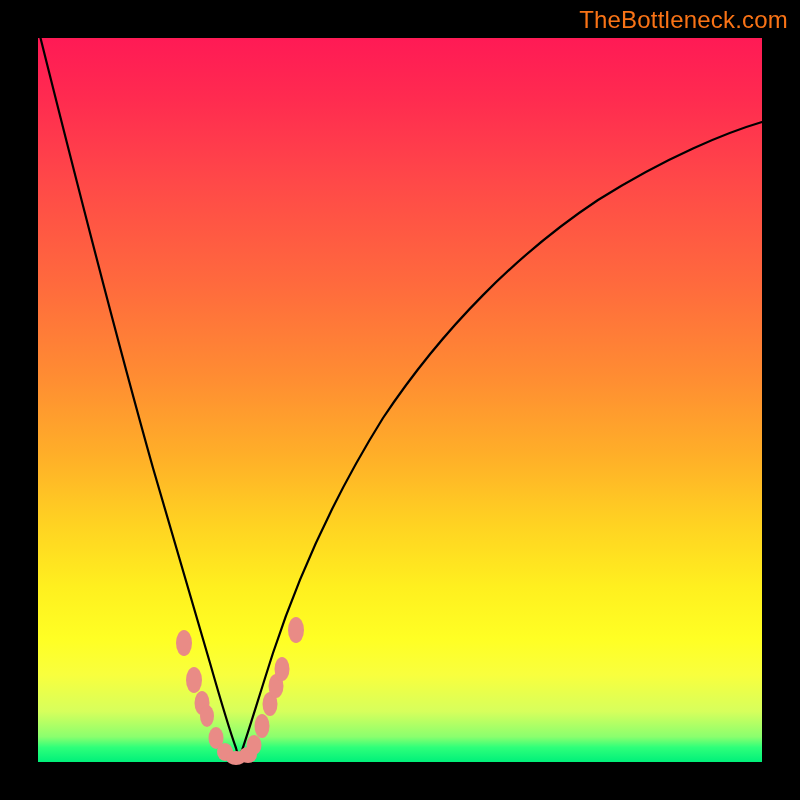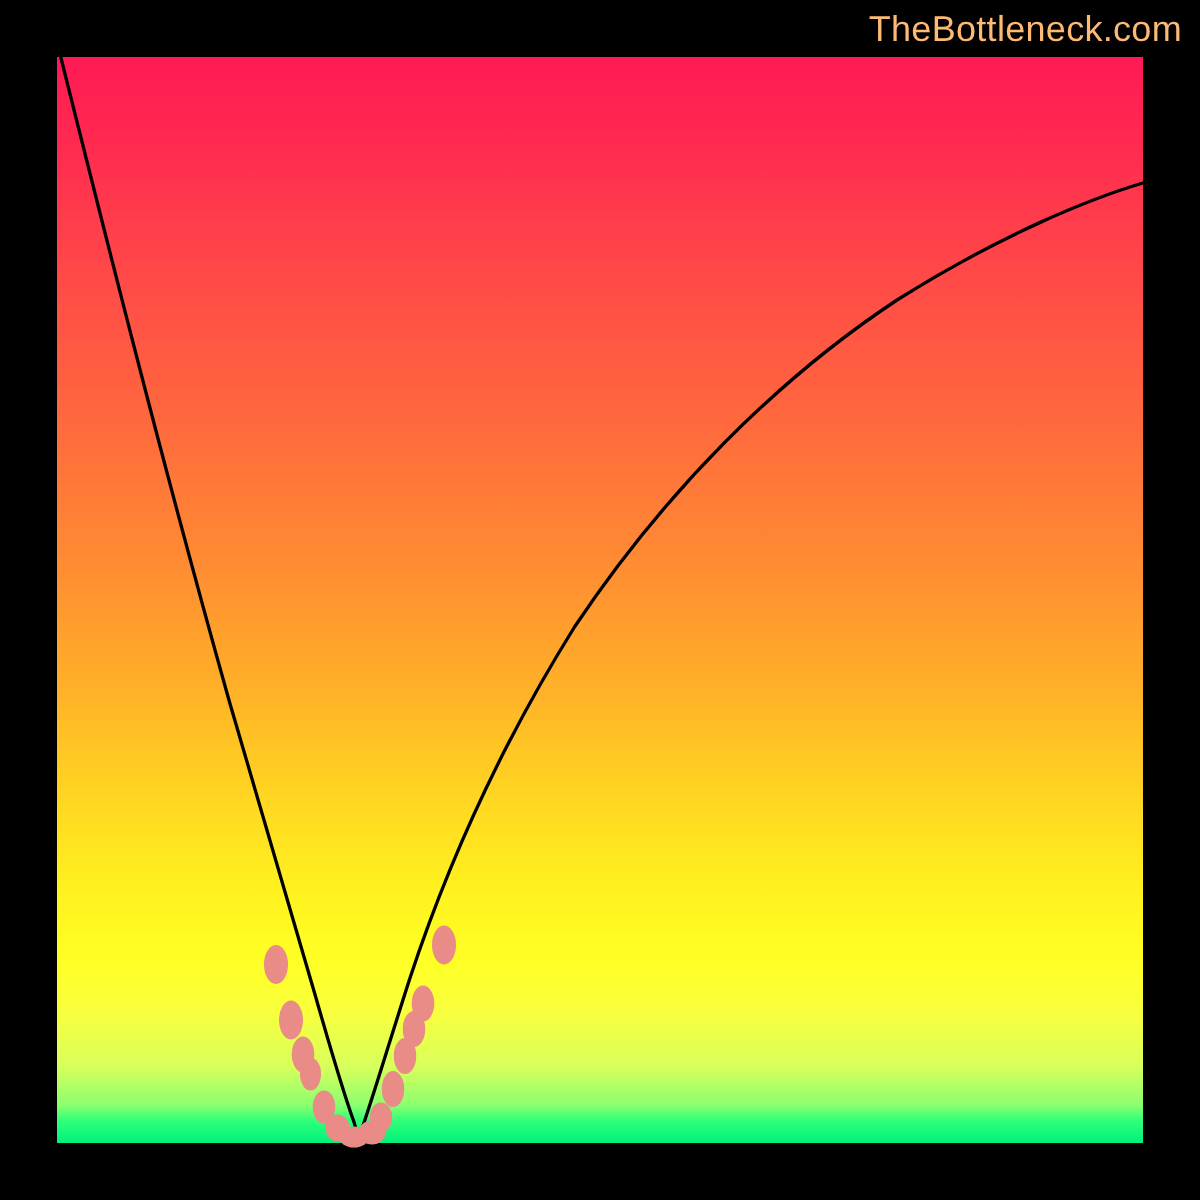--- a/index.html
+++ b/index.html
@@ -59,21 +59,21 @@
     stroke-linecap: round;
   }
   .curve .dot-oval {
     fill: #e98b86;
     stroke: none;
   }
   .watermark {
     position: absolute;
     top: 6px;
     right: 12px;
-    color: #fdba74;
+    color: #f97316;
     font-size: 24px;
     font-weight: 400;
     letter-spacing: 0.2px;
     user-select: none;
   }
 </style>
 </head>
 <body>
 
 <div class="frame">

